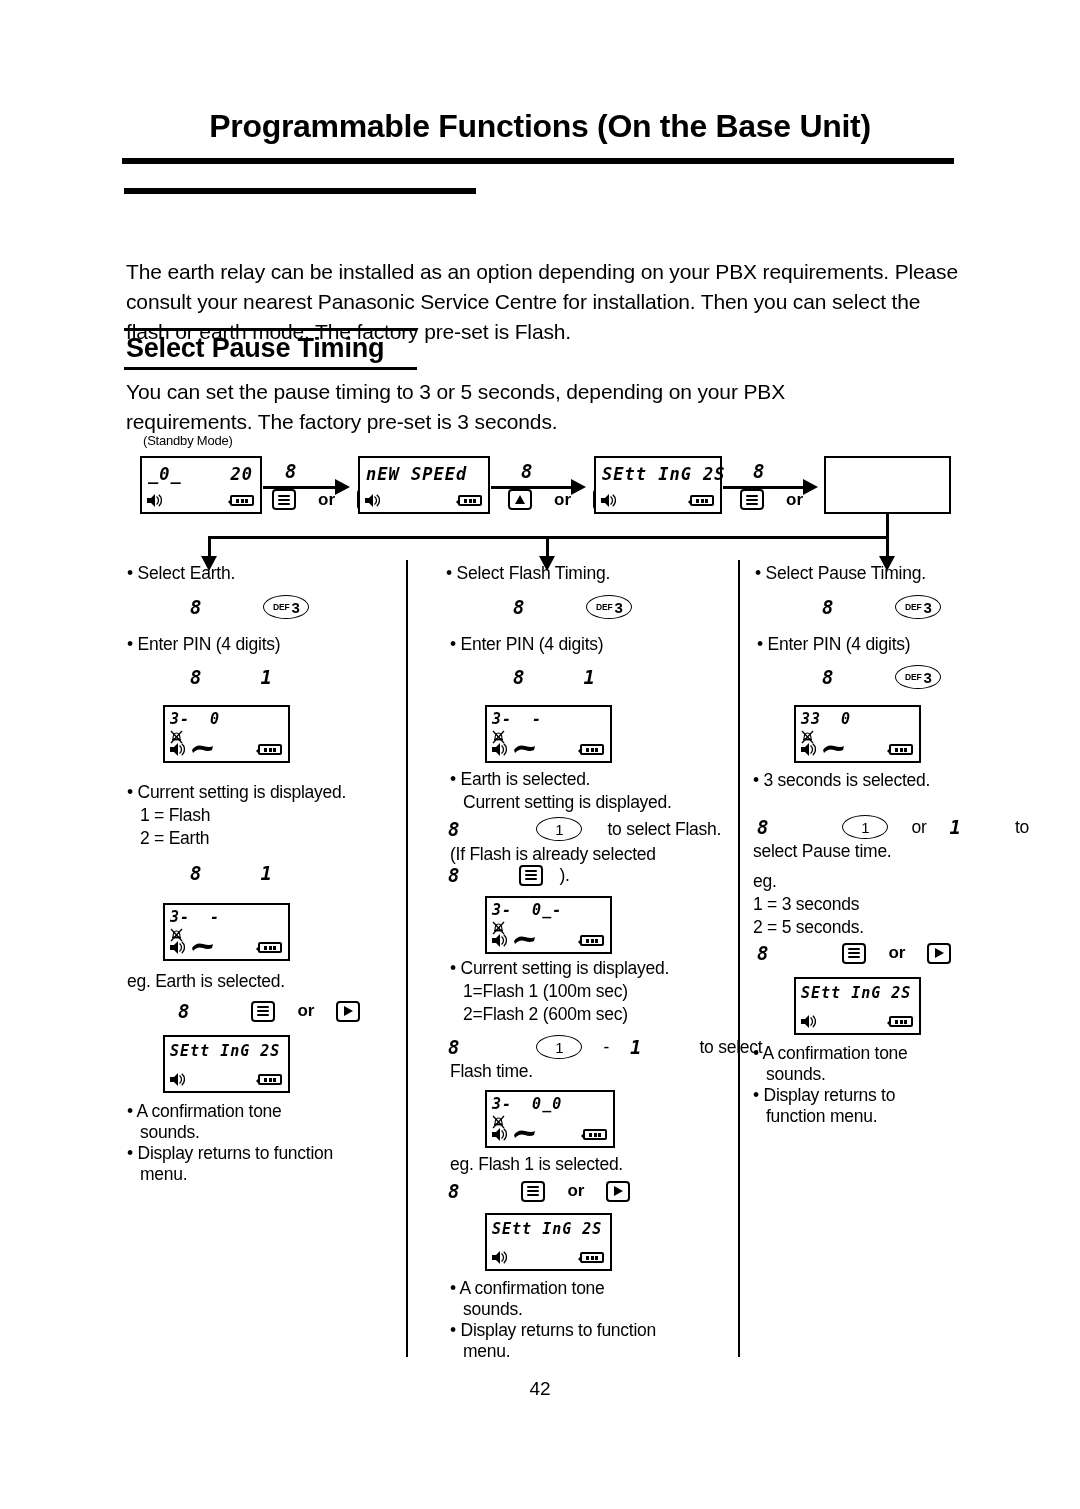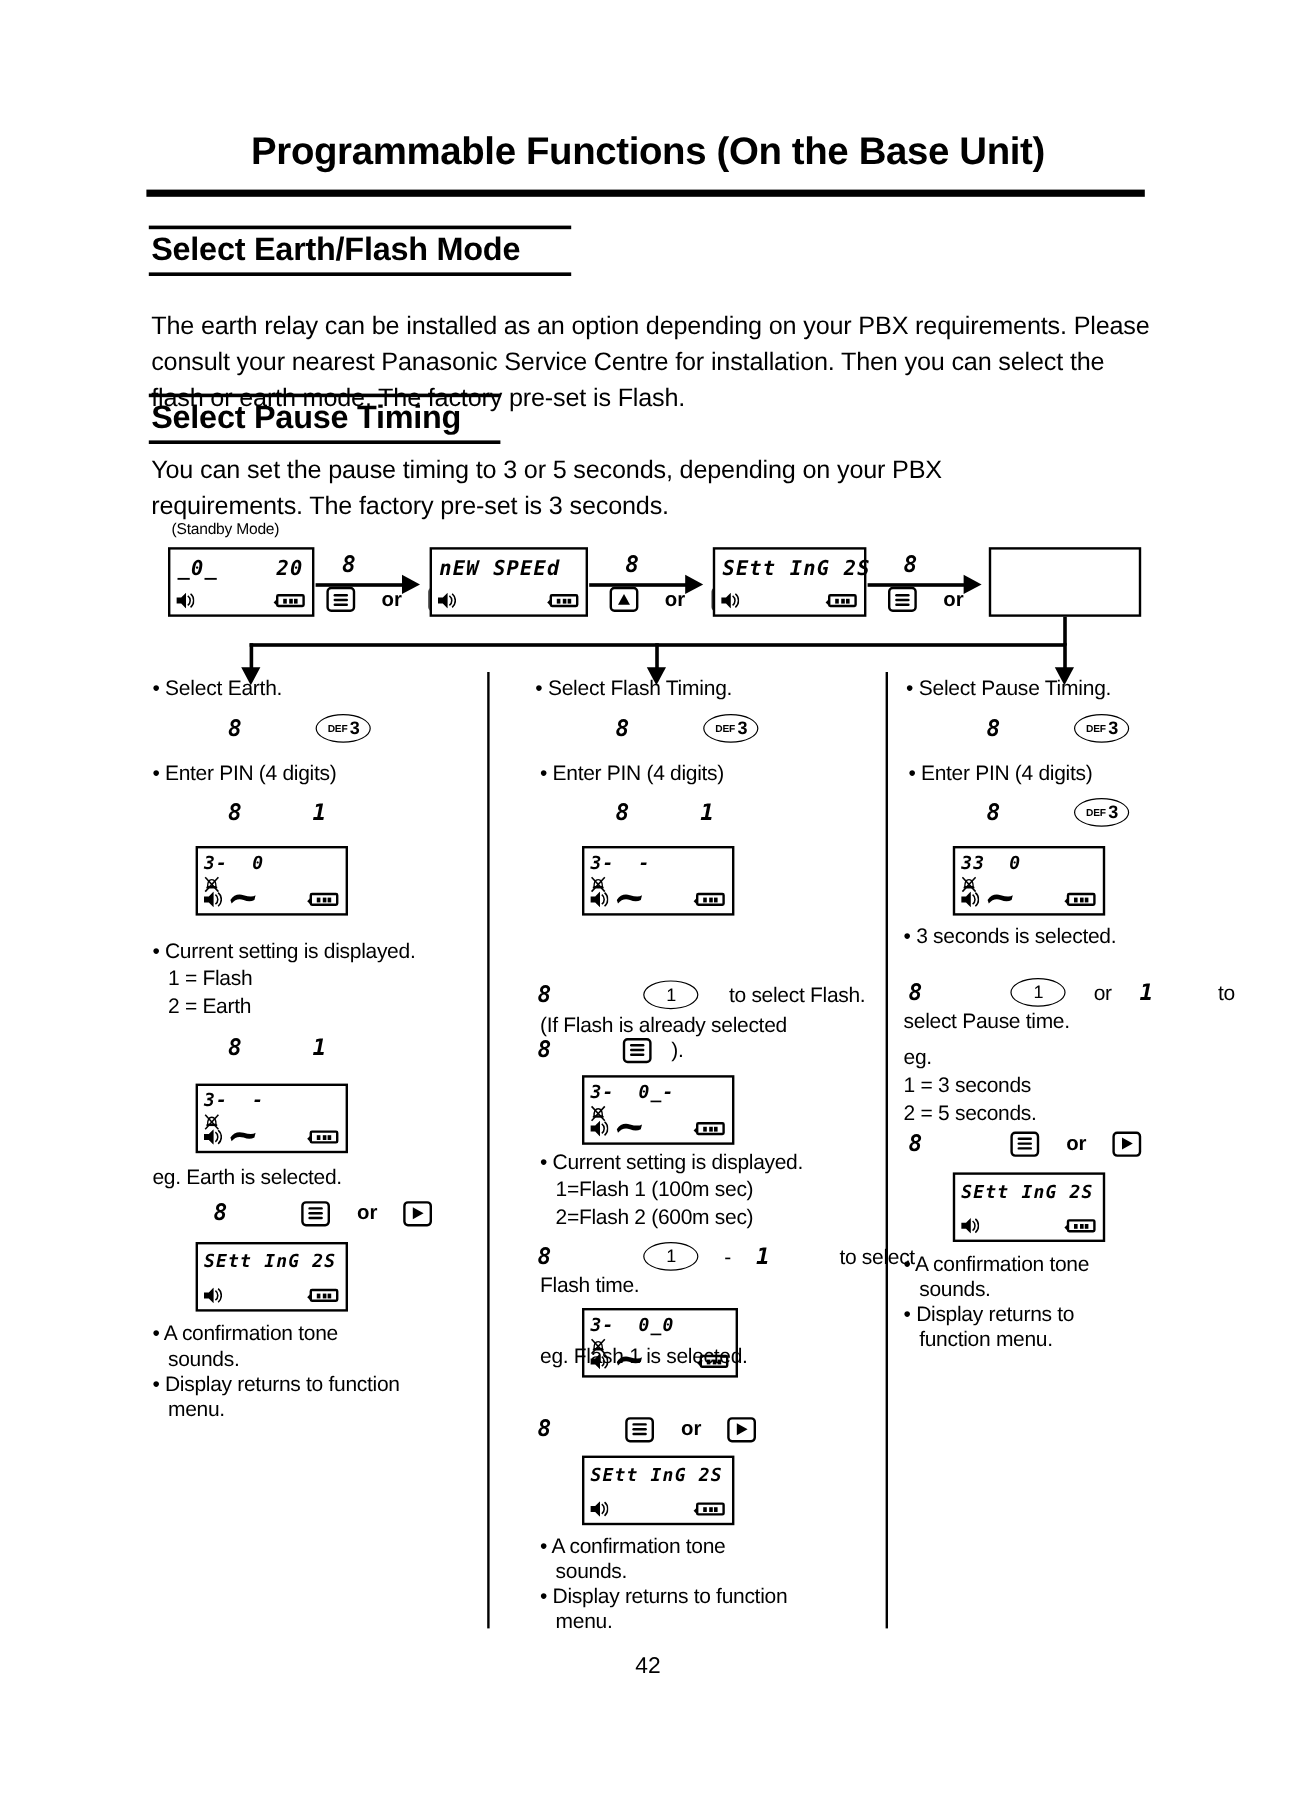--- a/index.html
+++ b/index.html
@@ -126,21 +126,20 @@
 </head>
 <body>
 
 <div class="page">
 
   <div class="doc-title">Programmable Functions (On the Base Unit)</div>
   <div class="title-rule"></div>
 
   <div class="sec" style="left:124px;top:188px;width:352px;">
     <div class="rule-top"></div>
-    <h2>Select Earth/Flash Mode</h2>
     <div class="rule-bot"></div>
   </div>
   <div class="body-text" style="left:126px;top:257px;width:832px;">The earth relay can be installed as an option depending on your PBX requirements. Please consult your nearest Panasonic Service Centre for installation. Then you can select the flash or earth mode. The factory pre-set is Flash.</div>
 
   <div class="sec" style="left:124px;top:328px;width:293px;">
     <div class="rule-top"></div>
     <h2>Select Pause Timing</h2>
     <div class="rule-bot"></div>
   </div>
   <div class="body-text" style="left:126px;top:377px;width:790px;">You can set the pause timing to 3 or 5 seconds, depending on your PBX requirements. The factory pre-set is 3 seconds.</div>
@@ -402,20 +401,24 @@
     <svg class="ic-phone" style="left:26px;bottom:5px;" viewBox="0 0 23 12">
       <path d="M1 6 Q5 0 12 2 Q19 4 22 2 L21 6 Q17 8 12 6 Q6 4 2 9 Z" fill="#000"></path>
     </svg>
     <div class="ic-batt" style="right:6px;bottom:6px;">
         <i></i>
         <i></i>
         <i></i>
       </div>
   </div>
 
+  <div class="note" style="left:450px;top:768px;">
+    <span>• Earth is selected.</span>
+    <span class="ind">Current setting is displayed.</span>
+  </div>
 
   <div class="keyrow" style="left:448px;top:817px;">
     <span class="seg8">8</span>
     <span style="display:inline-block;width:45px;"></span>
     <span class="key-oval plain">
       <span class="num">1</span>
     </span>
     <span class="inline-txt" style="padding-left:9px;">to select Flash.</span>
   </div>
 
@@ -491,21 +494,21 @@
     <svg class="ic-phone" style="left:26px;bottom:5px;" viewBox="0 0 23 12">
       <path d="M1 6 Q5 0 12 2 Q19 4 22 2 L21 6 Q17 8 12 6 Q6 4 2 9 Z" fill="#000"></path>
     </svg>
     <div class="ic-batt" style="right:6px;bottom:6px;">
         <i></i>
         <i></i>
         <i></i>
       </div>
   </div>
 
-  <div class="note" style="left:450px;top:1119px;text-align:right;">eg. Flash 1 is selected.</div>
+  <div class="note" style="left:450px;top:1153px;text-align:right;">eg. Flash 1 is selected.</div>
 
   <div class="keyrow" style="left:448px;top:1180px;">
     <span class="seg8">8</span>
     <span style="display:inline-block;width:30px;"></span>
     <span class="btn-sq">
         <span class="bars">
           <b></b>
           <b></b>
           <b></b>
         </span>

